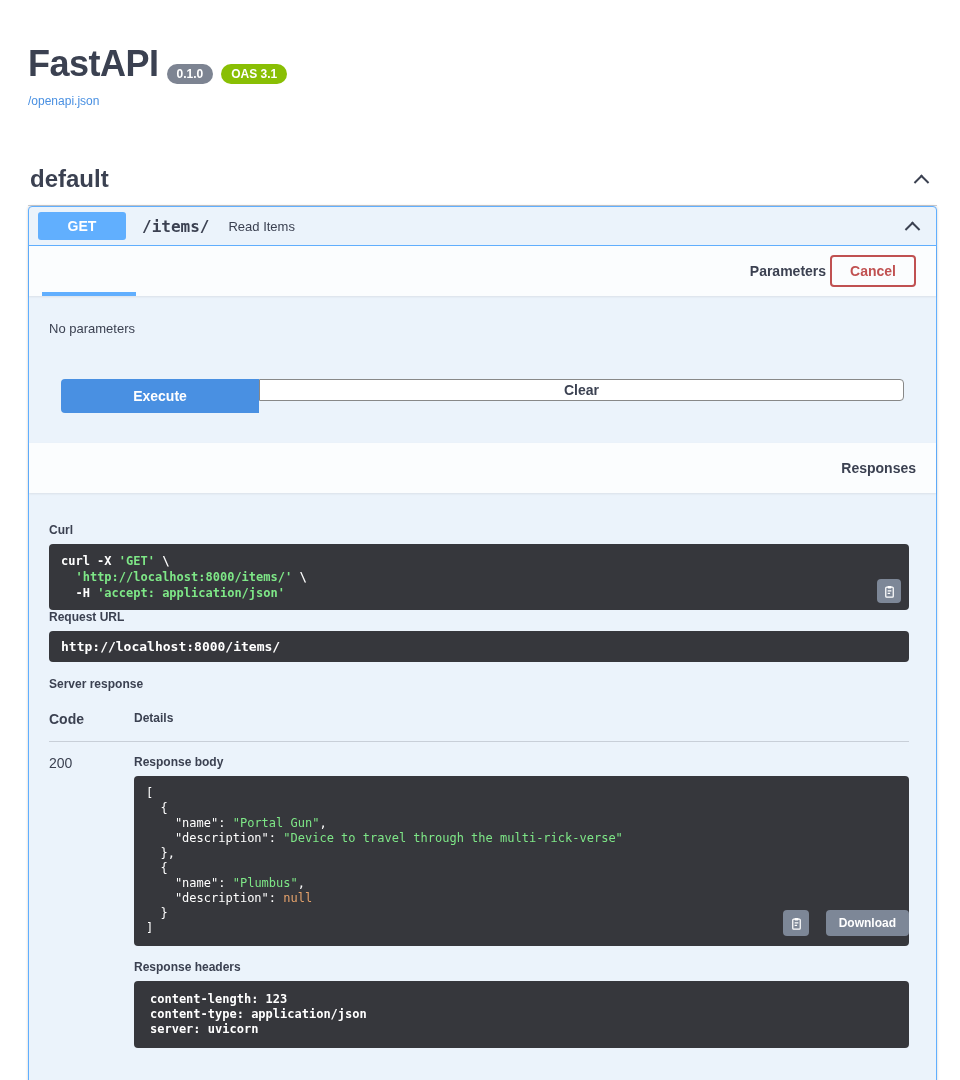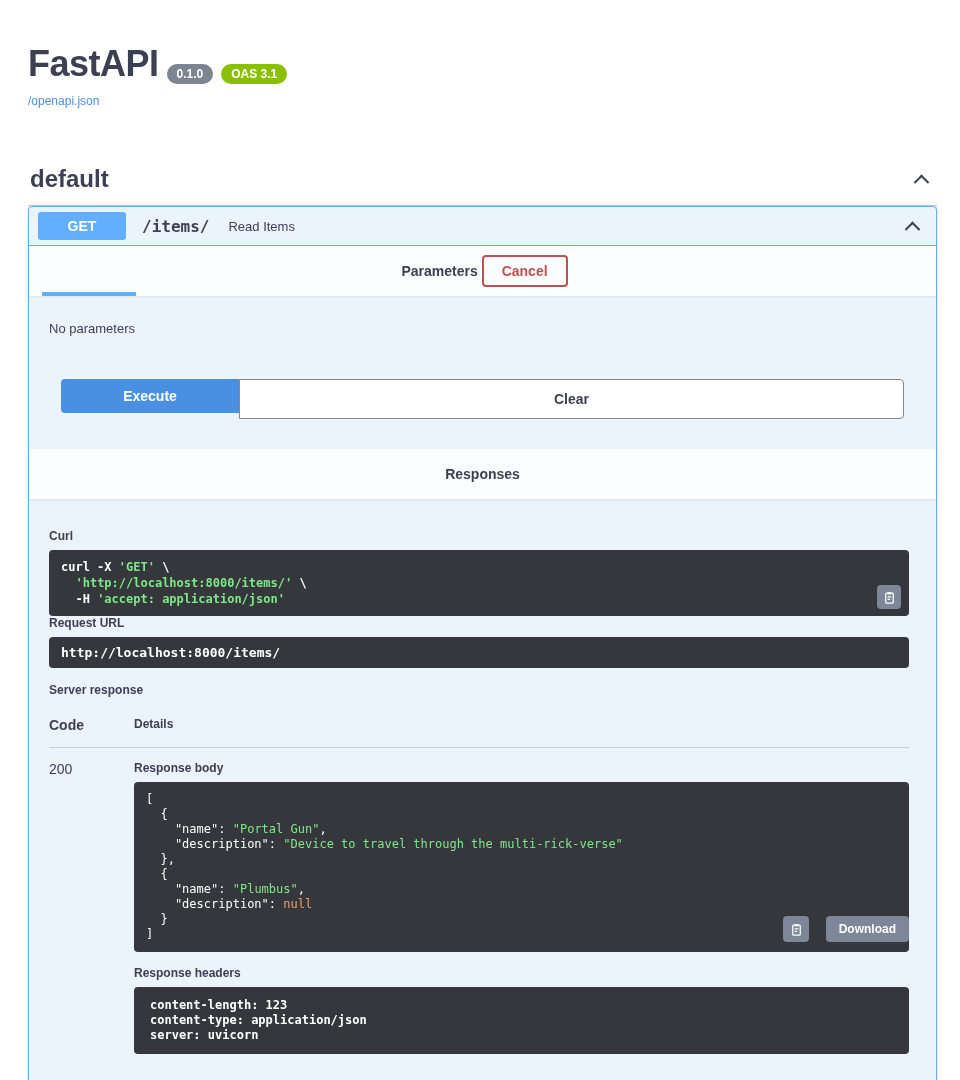--- a/index.html
+++ b/index.html
@@ -39,36 +39,36 @@
     border-bottom:1px solid var(--method-get); cursor:pointer; }
   .method-badge { background:var(--method-get); color:#fff; font-weight:bold;
     font-size:14px; width:88px; text-align:center; padding:6px 0;
     border-radius:3px; }
   .op-path { margin-left:16px; font-family:"DejaVu Sans Mono", monospace;
     font-size:16px; font-weight:600; }
   .op-summary { margin-left:19px; font-size:13px;text-align:right; }
   .opblock-summary .chev-btn { margin-left:auto; }
 
   .section-header { background:rgba(255,255,255,.8); min-height:50px;
-    display:flex; align-items:center; justify-content:center;
+    display:flex; align-items:center; justify-content:flex-end;
     padding:8px 20px; box-shadow:0 1px 2px rgba(0,0,0,.08); position:relative; }
   .tab-item { font-size:14px; font-weight:bold; cursor:pointer; padding:0 4px; }
   .params-header::after { content:""; position:absolute; left:13px; bottom:0;
     width:94px; height:4px; background:var(--method-get); }
   .btn-cancel { background:transparent; border:2px solid var(--cancel-red);
     color:var(--cancel-red); font-size:14px; font-weight:bold;
     padding:6px 18px; border-radius:4px; cursor:pointer; }
 
   .no-params { padding:25px 20px 0; font-size:13px; }
 
   .execute-wrapper { display:flex; padding:43px 32px 0; }
-  .btn-execute { width:178px; height:34px; background:var(--execute-blue);
+  .btn-execute { width:198px; height:34px; background:var(--execute-blue);
     color:#fff; font-size:14px; font-weight:bold; border:none;
     border-radius:4px 0 0 4px; cursor:pointer; }
-  .btn-clear { flex:1; height:40px; background:#fff; color:#3b4151;
+  .btn-clear { flex:1; height:22px; background:#fff; color:#3b4151;
     font-size:14px; font-weight:bold; border:1.5px solid #888;
     border-radius:0 4px 4px 0; cursor:pointer; }
 
   .responses-header { margin-top:30px; }
   .responses-header span { font-size:14px; font-weight:bold; }
 
   .responses-wrapper { padding:30px 27px 18px 20px; }
   .block-label { font-size:12px; font-weight:bold; margin-bottom:7px; }
 
   .dark-block { background:var(--code-bg); border-radius:4px; color:#fff;

